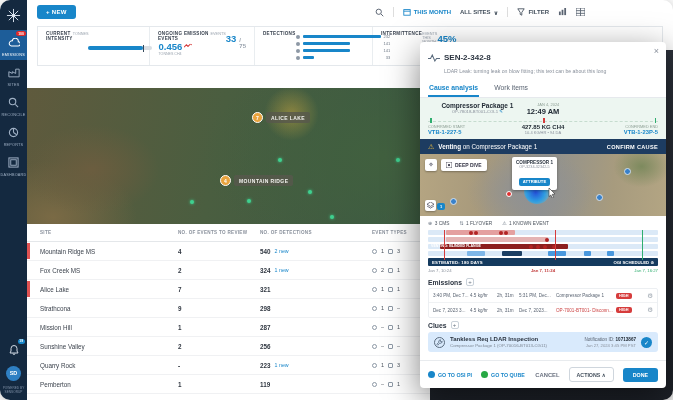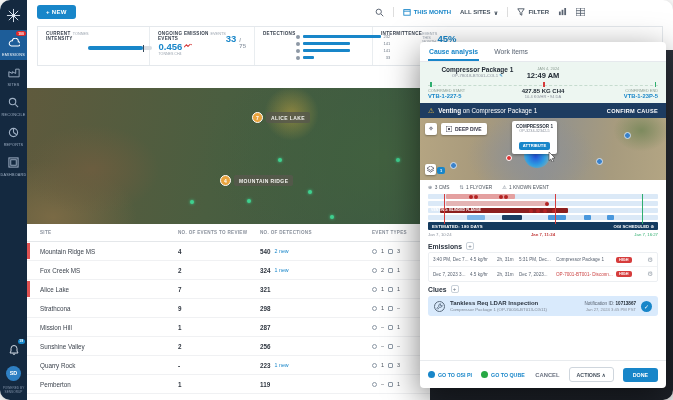--- a/index.html
+++ b/index.html
@@ -550,20 +550,30 @@
               <span class="chev">∨</span>
             </span>
         </div>
       </div>
     </div>
   </div>
 
   <div class="backdrop"></div>
 
   <div class="panel">
+    <div class="p-hd">
+      <div class="p-title-row">
+        <span><svg width="12" height="8" viewBox="0 0 14 9">
+              <polyline points="0,5 3,5 5,1 8,8 10,5 14,5" fill="none" stroke="#5a6b7d" stroke-width="1.2"></polyline>
+            </svg></span>
+        <span class="p-title">SEN-2-342-8</span>
+      </div>
+      <span class="p-close">×</span>
+      <div class="p-sub">LDAR Leak: turning leak on blow fitting; this text can be about this long</div>
+    </div>
 
     <div class="p-tabs">
       <span class="p-tab on">Cause analysis</span>
       <span class="p-tab">Work items</span>
     </div>
 
     <div class="summary">
       <div class="sum-grid">
         <div>
           <div class="s-asset">Compressor Package 1</div>

